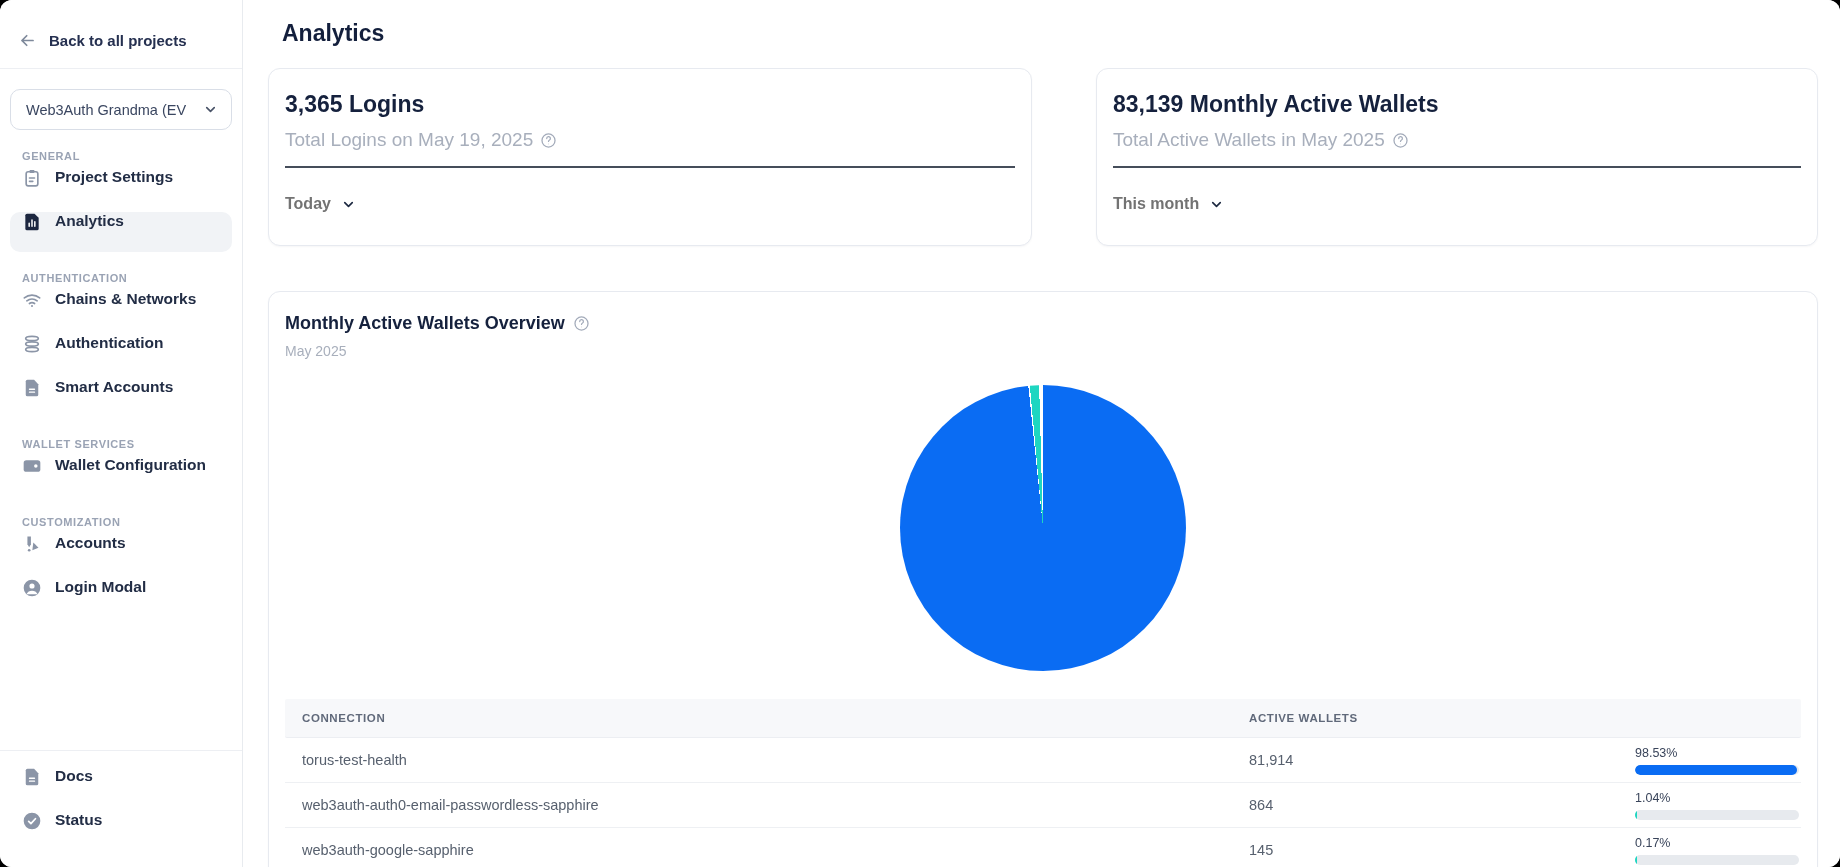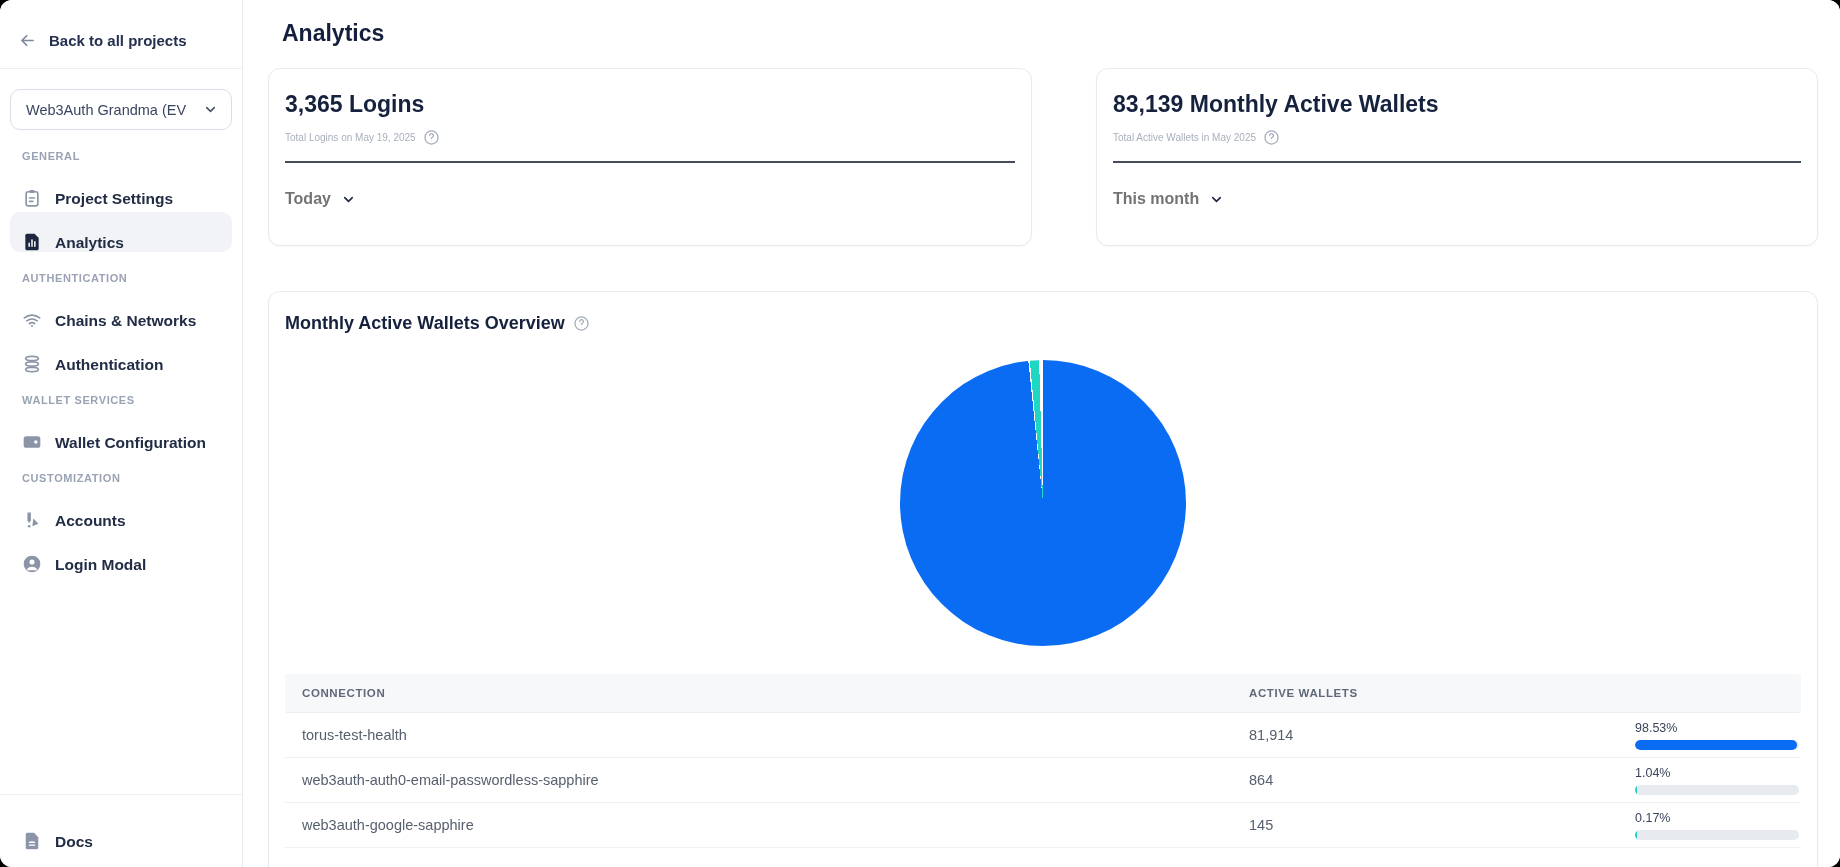--- a/index.html
+++ b/index.html
@@ -10,38 +10,38 @@
   
   .sidebar { width:243px; min-width:243px; height:100%; background:#fff; border-right:1px solid #e8ebef; display:flex; flex-direction:column; }
   .back-row { display:flex; align-items:center; gap:12px; padding:31px 18px 18px 18px; border-bottom:1px solid #edeff3; cursor:pointer; }
   .back-row svg { width:19px; height:19px; color:#7e899b; }
   .back-label { font-size:15px; font-weight:700; color:#253050; }
   .proj-select { margin:20px 10px 0 10px; height:41px; border:1px solid #d9dee7; border-radius:10px; display:flex; align-items:center; justify-content:space-between; padding:0 13px 0 15px; cursor:pointer; background:#fff; }
   .proj-select-label { font-size:14.5px; color:#3a4660; white-space:nowrap; overflow:hidden; }
   .proj-select svg { width:15px; height:15px; color:#4a5468; flex:none; }
   .section-label { margin:20px 0 6px 12px; font-size:11px; font-weight:700; letter-spacing:.6px; color:#9aa3b4; }
   .nav { padding:0 10px; }
-  .nav-item { display:flex; align-items:flex-end; gap:13px; height:40px; padding:0 12px; border-radius:10px; cursor:pointer; margin-bottom:4px; }
+  .nav-item { display:flex; align-items:flex-start; gap:13px; height:40px; padding:0 12px; border-radius:10px; cursor:pointer; margin-bottom:4px; }
   .nav-item svg { width:20px; height:20px; color:#8b95a7; flex:none; }
   .nav-item .nav-label { font-size:15.5px; font-weight:700; color:#222d45; }
   .nav-item.active { background:#f1f3f6; }
   .nav-item.active svg { color:#1d2740; }
   .sidebar-footer { margin-top:auto; border-top:1px solid #edeff3; padding:16px 10px 12px 10px; }
 
   
   .main { flex:1; height:100%; background:#fff; padding:16px 22px 0 25px; overflow:hidden; }
   .page-title { font-size:23px; font-weight:700; color:#131f3c; margin:4px 0 21px 14px; }
 
   .stat-row { display:flex; gap:25px; }
   .card { background:#fff; border:1px solid #e7eaf0; border-radius:12px; box-shadow:0 1px 2px rgba(16,24,40,.04); }
   .stat-card { height:178px; padding:22px 16px 0 16px; }
   .stat-card.first { width:764px; }
   .stat-card.second { flex:1;margin-left:39px; }
   .stat-number { font-size:23px; font-weight:700; color:#15213d; }
-  .stat-sub { display:flex; align-items:center; gap:7px; margin-top:11px; font-size:10px; color:#a8afbc; }
+  .stat-sub { display:flex; align-items:center; gap:7px; margin-top:11px; font-size:19px; color:#a8afbc; }
   .q-icon { width:17px; height:17px; color:#a3abba; cursor:pointer; }
   .stat-divider { border-top:2px solid #454d5a; margin-top:15px; }
   .range-select { display:inline-flex; align-items:center; gap:10px; margin-top:27px; cursor:pointer; }
   .range-label { font-size:16px; font-weight:600; color:#737373; }
   .range-select svg { width:15px; height:15px; color:#1d2941; }
 
   .chart-card { margin-top:45px; height:960px; padding:21px 16px 0 16px; }
   .chart-title-row { display:flex; align-items:center; gap:8px; }
   .chart-title { font-size:18px; font-weight:700; color:#15213d; }
   .chart-sub { margin-top:9px; font-size:14px; color:#a8afbc; }
@@ -108,20 +108,27 @@
         <span class="nav-label">Chains &amp; Networks</span>
       </div>
       <div class="nav-item">
         <svg viewBox="0 0 24 24" fill="none" stroke="currentColor" stroke-width="2">
             <ellipse cx="12" cy="5.4" rx="7.6" ry="2.5"></ellipse>
             <ellipse cx="12" cy="12" rx="7.6" ry="2.5"></ellipse>
             <ellipse cx="12" cy="18.6" rx="7.6" ry="2.5"></ellipse>
           </svg>
         <span class="nav-label">Authentication</span>
       </div>
+      <div class="nav-item">
+        <svg viewBox="0 0 24 24" fill="currentColor">
+            <path d="M6.5 2h8l5 5.5V20a2 2 0 0 1-2 2h-11a2 2 0 0 1-2-2V4a2 2 0 0 1 2-2z"></path>
+            <path d="M9 13.5h6M9 17h6" stroke="#fff" stroke-width="1.6" stroke-linecap="round"></path>
+          </svg>
+        <span class="nav-label">Smart Accounts</span>
+      </div>
 
       <div class="section-label">WALLET SERVICES</div>
 
       <div class="nav-item">
         <svg viewBox="0 0 24 24" fill="currentColor">
             <rect x="2" y="5" width="20" height="14" rx="3.2"></rect>
             <circle cx="16.6" cy="12" r="2.1" fill="#fff"></circle>
           </svg>
         <span class="nav-label">Wallet Configuration</span>
       </div>
@@ -146,20 +153,27 @@
       </div>
     </nav>
 
     <div class="sidebar-footer">
       <div class="nav-item">
         <svg viewBox="0 0 24 24" fill="currentColor">
             <path d="M6.5 2h8l5 5.5V20a2 2 0 0 1-2 2h-11a2 2 0 0 1-2-2V4a2 2 0 0 1 2-2z"></path>
             <path d="M9 13.5h6M9 17h6" stroke="#fff" stroke-width="1.6" stroke-linecap="round"></path>
           </svg>
         <span class="nav-label">Docs</span>
+      </div>
+      <div class="nav-item">
+        <svg viewBox="0 0 24 24" fill="currentColor">
+            <circle cx="12" cy="12" r="10"></circle>
+            <path d="M8 12.4l2.7 2.7 5.4-5.8" stroke="#fff" stroke-width="2.1" fill="none" stroke-linecap="round" stroke-linejoin="round"></path>
+          </svg>
+        <span class="nav-label">Status</span>
       </div>
     </div>
   </aside>
 
   <main class="main">
     <h1 class="page-title">Analytics</h1>
 
     <div class="stat-row">
       <section class="card stat-card first">
         <div class="stat-number">3,365 Logins</div>
@@ -202,20 +216,21 @@
 
     <section class="card chart-card">
       <div class="chart-title-row">
         <span class="chart-title">Monthly Active Wallets Overview</span>
         <svg class="q-icon" viewBox="0 0 24 24" fill="none" stroke="currentColor" stroke-width="1.8">
             <circle cx="12" cy="12" r="9.2"></circle>
             <path d="M9.5 9.2a2.6 2.6 0 1 1 3.6 2.4c-.85.36-1.1.95-1.1 1.7" stroke-linecap="round"></path>
             <circle cx="12" cy="16.8" r="0.6" fill="currentColor" stroke="none"></circle>
           </svg>
       </div>
+      <div class="chart-sub">May 2025</div>
 
       <div class="pie" id="pie" style="background: conic-gradient(rgb(10, 108, 243) 0deg, rgb(10, 108, 243) 354.108deg, rgb(255, 255, 255) 354.108deg, rgb(255, 255, 255) 354.708deg, rgb(30, 214, 193) 354.708deg, rgb(30, 214, 193) 358.452deg, rgb(255, 255, 255) 358.452deg, rgb(255, 255, 255) 360deg);"></div>
 
       <div class="conn-table">
         <div class="t-head">
           <div class="th c1">CONNECTION</div>
           <div class="th c2">ACTIVE WALLETS</div>
           <div class="th c3"></div>
         </div>
 

